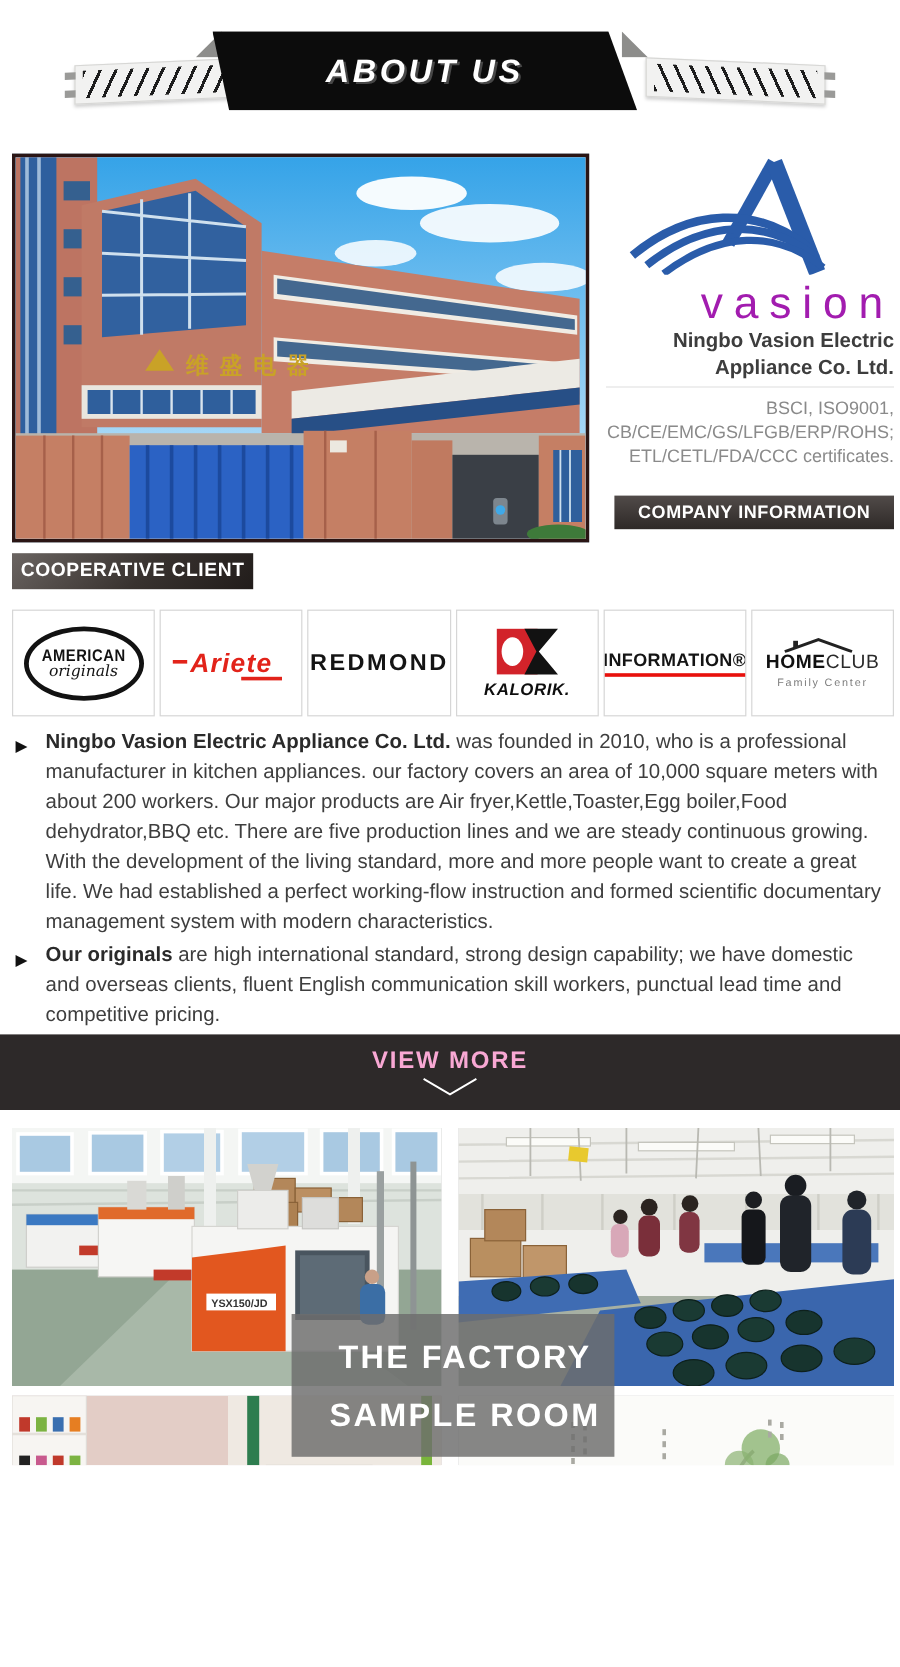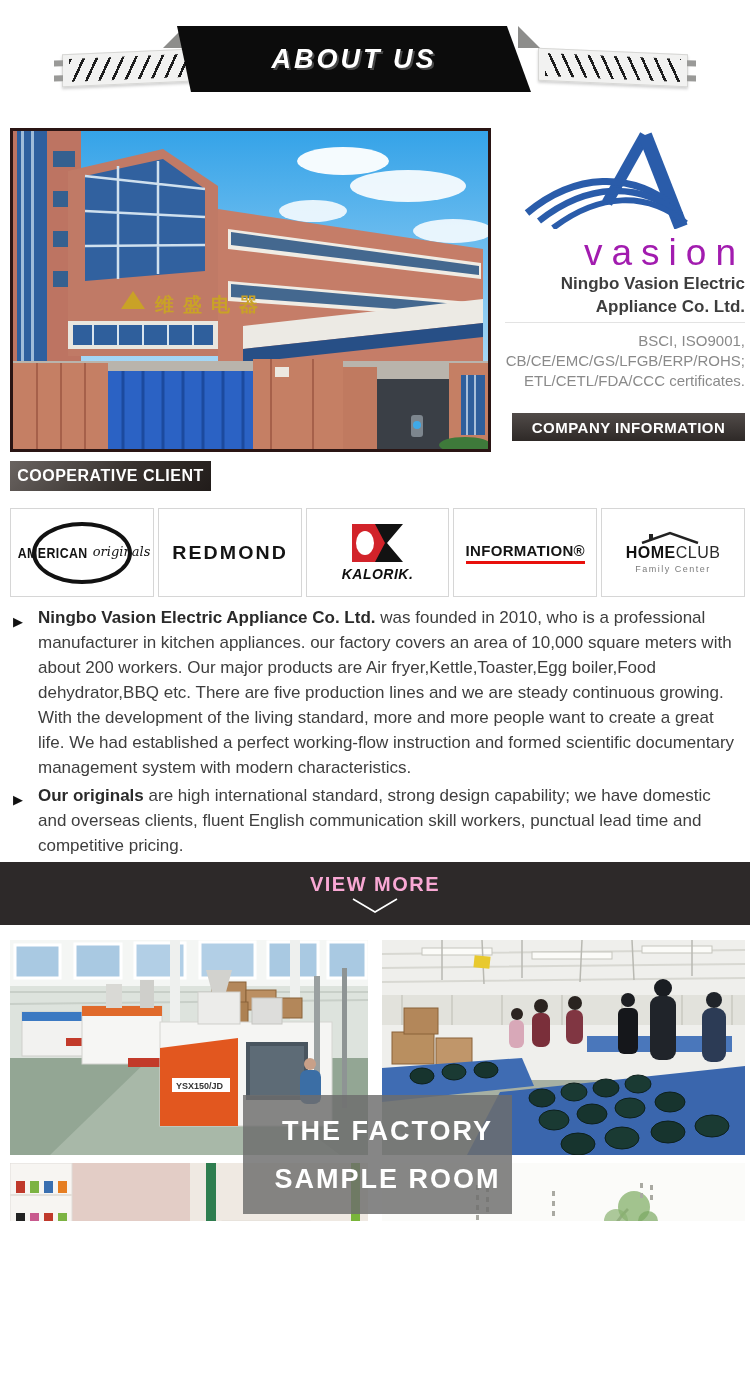--- a/index.html
+++ b/index.html
@@ -46,21 +46,21 @@
 
   
   .client-header { position:absolute; left:10px; top:461px; width:201px; height:30px;
     background:linear-gradient(135deg,#6a6461 0%,#38322f 55%,#211c1a 100%);
     color:#fff; font-weight:bold; font-size:16px; letter-spacing:.5px;
     display:flex; align-items:center; justify-content:center; }
   .logos-row { position:absolute; left:10px; top:508px; width:735px; height:89px; display:flex; gap:4px; }
   .logo-cell { flex:1; background:#fff; border:1px solid #d6d6d6; display:flex; flex-direction:column;
     align-items:center; justify-content:center; overflow:hidden; }
   .oval { width:100px; height:62px; border:4px solid #121212; border-radius:50%;
-    display:flex; flex-direction:row; align-items:center; justify-content:center; }
+    display:flex; flex-direction:column; align-items:center; justify-content:center; }
   .oval .l1 { font-size:14px; font-weight:800; letter-spacing:.5px; color:#121212; transform:scaleX(.88); white-space:nowrap; }
   .oval .l2 { font-family:"DejaVu Serif", serif; font-style:italic; font-size:13px; color:#121212; margin-top:-2px; }
   .ariete-wrap { position:relative; color:#e2231a; font-weight:bold; font-style:italic; font-size:22px; letter-spacing:1px; }
   .ariete-wrap::before { content:""; position:absolute; left:-15px; top:10px; width:12px; height:3px; background:#e2231a; }
   .ariete-wrap::after  { content:""; position:absolute; right:-8px; bottom:-1px; width:34px; height:3px; background:#e2231a; }
   .redmond { font-size:19px; font-weight:800; letter-spacing:2px; color:#141414; transform:scaleX(1.03); }
   .kalorik-label { font-size:14px; font-weight:700; font-style:italic; letter-spacing:.5px; color:#0e0e0e; margin-top:1px; }
   .gastroback { font-size:15px; font-weight:800; letter-spacing:.3px; color:#141414;
     border-bottom:3px solid #e8100c; padding-bottom:2px; }
   .homeclub-line { font-size:16px; color:#111; letter-spacing:.5px; }
@@ -189,20 +189,23 @@
   <button class="company-info-btn">COMPANY INFORMATION</button>
 
   <div class="client-header">COOPERATIVE CLIENT</div>
 
   <div class="logos-row">
     <div class="logo-cell">
       <div class="oval">
         <span class="l1">AMERICAN</span>
         <span class="l2">originals</span>
       </div>
+    </div>
+    <div class="logo-cell">
+      <span class="ariete-wrap">Ariete</span>
     </div>
     <div class="logo-cell">
       <span class="redmond">REDMOND</span>
     </div>
     <div class="logo-cell">
       <svg width="56" height="42" viewBox="0 0 56 42">
         <rect x="3" y="1" width="34" height="38" fill="#d2232a"></rect>
         <ellipse cx="16" cy="20" rx="9" ry="12" fill="#fff"></ellipse>
         <polygon points="26,1 54,1 38,20 54,39 26,39 36,20" fill="#121212"></polygon>
       </svg>

